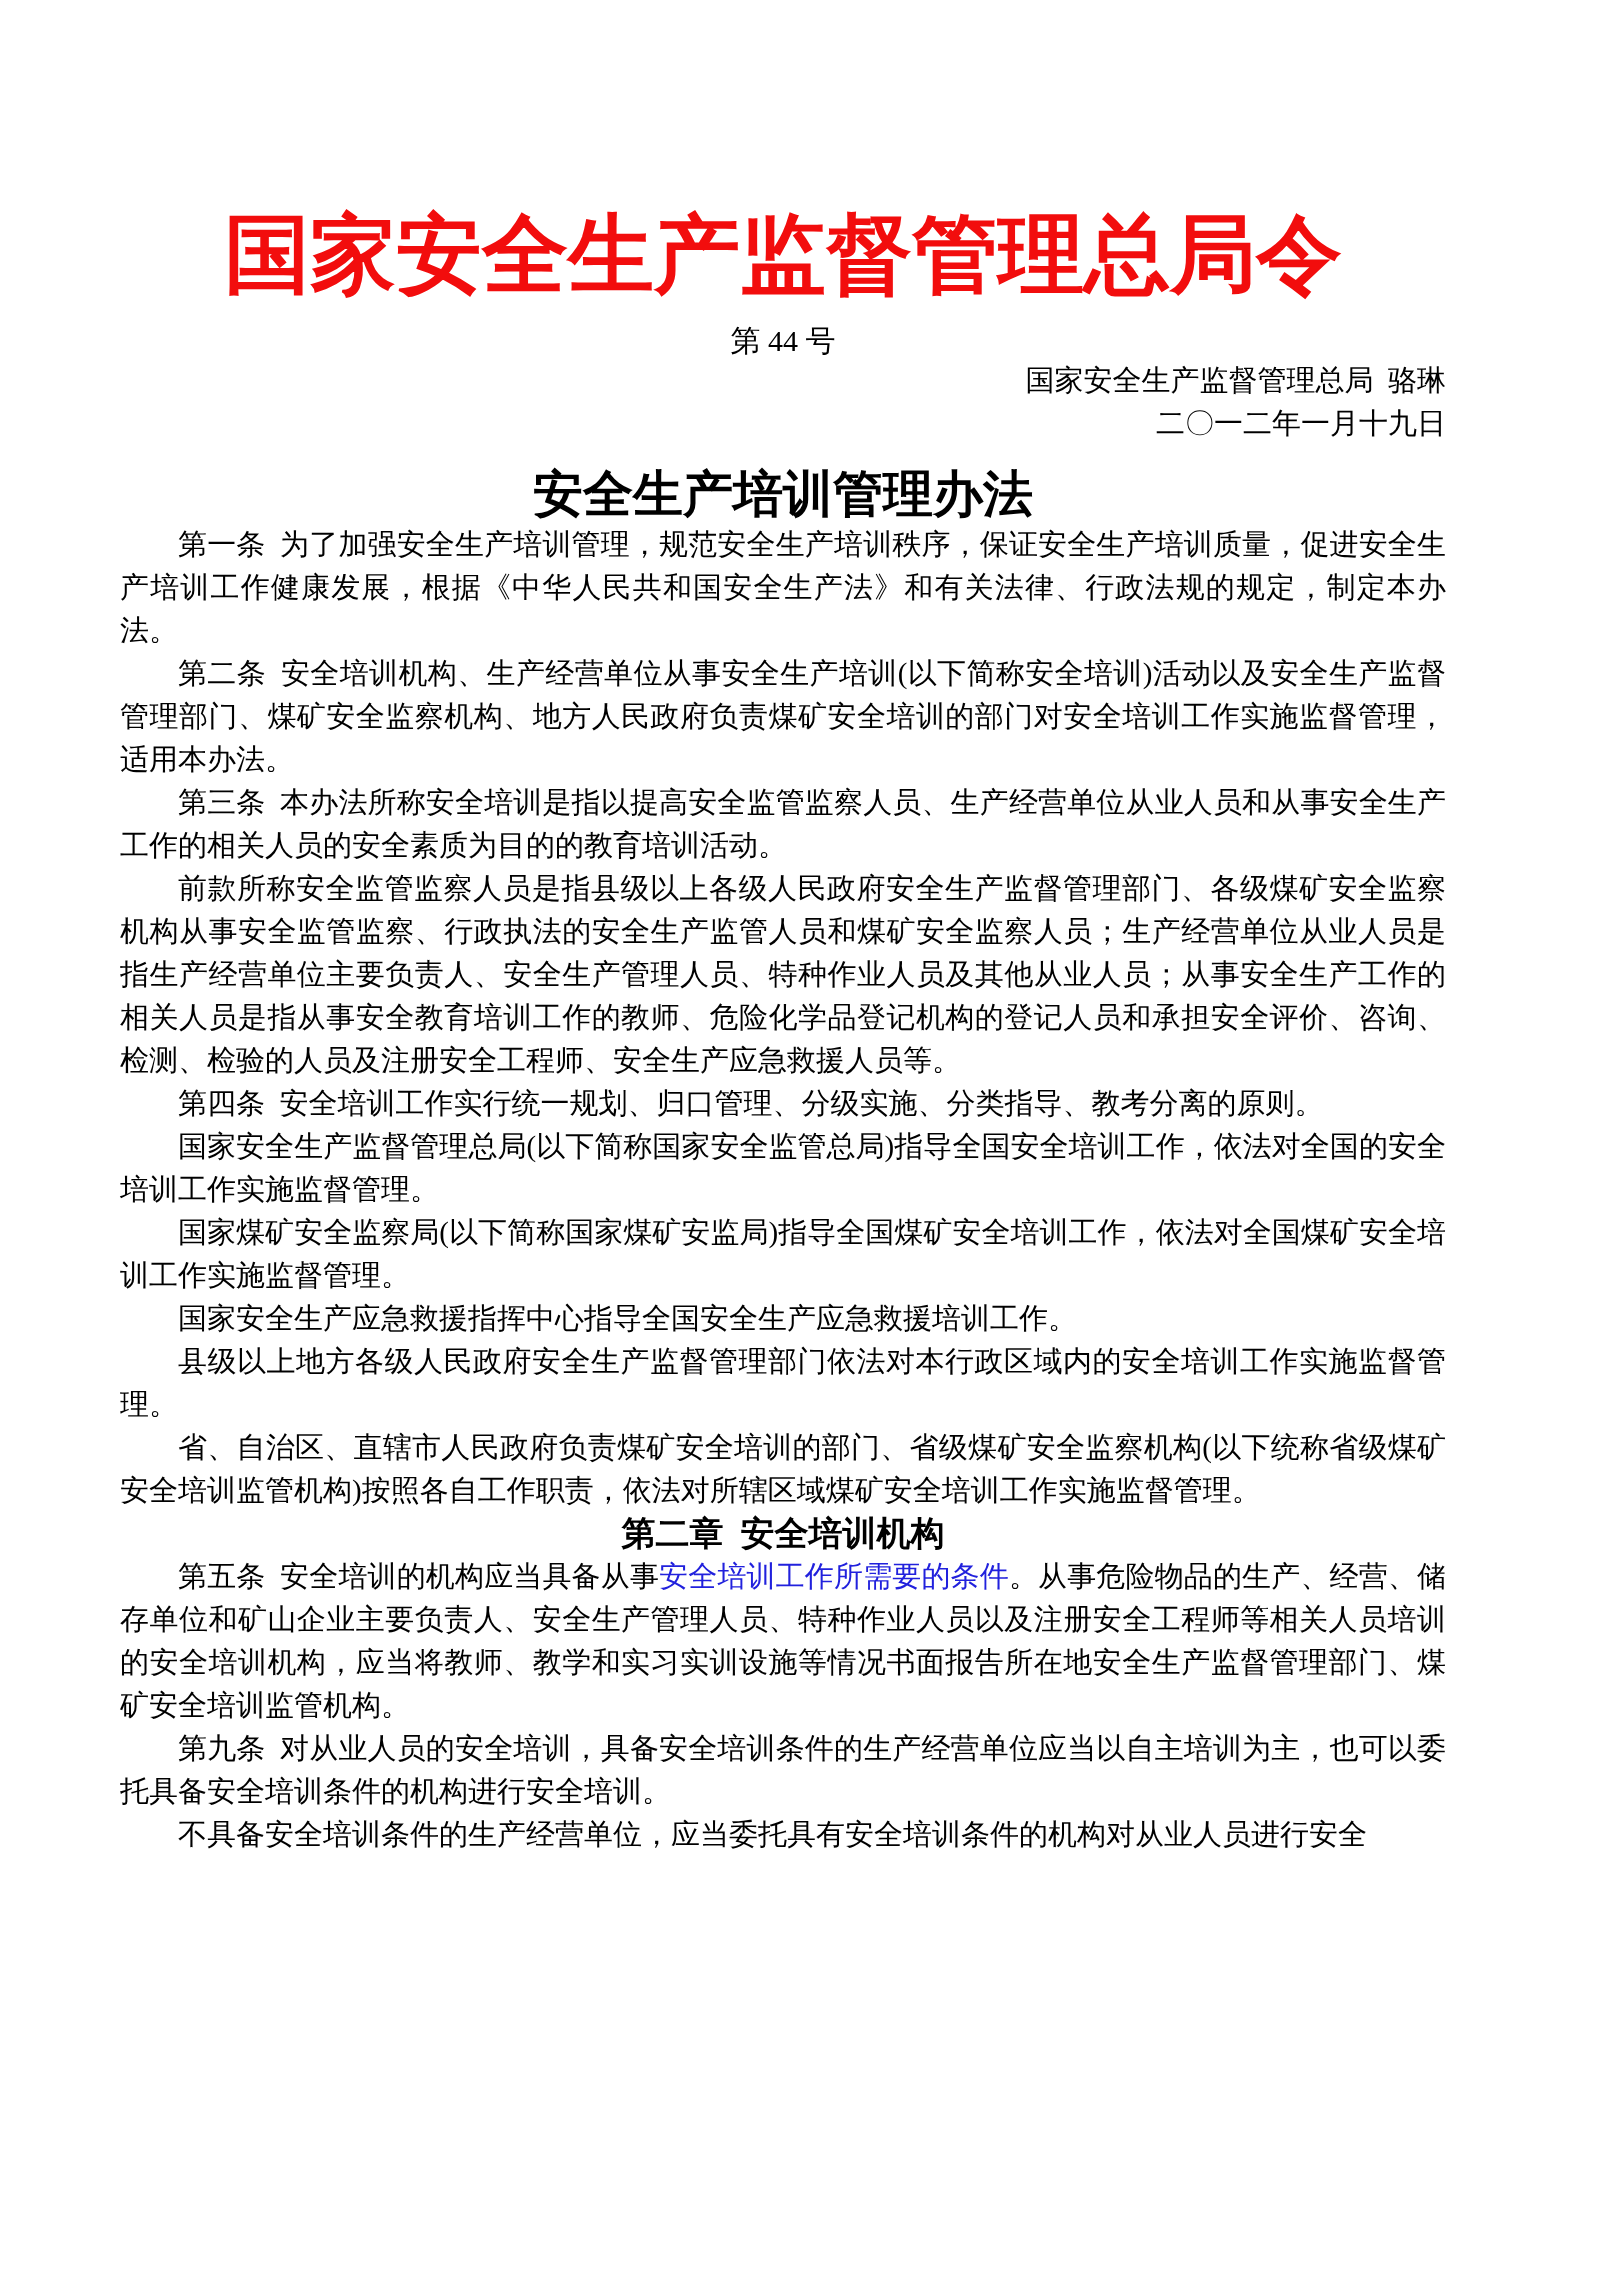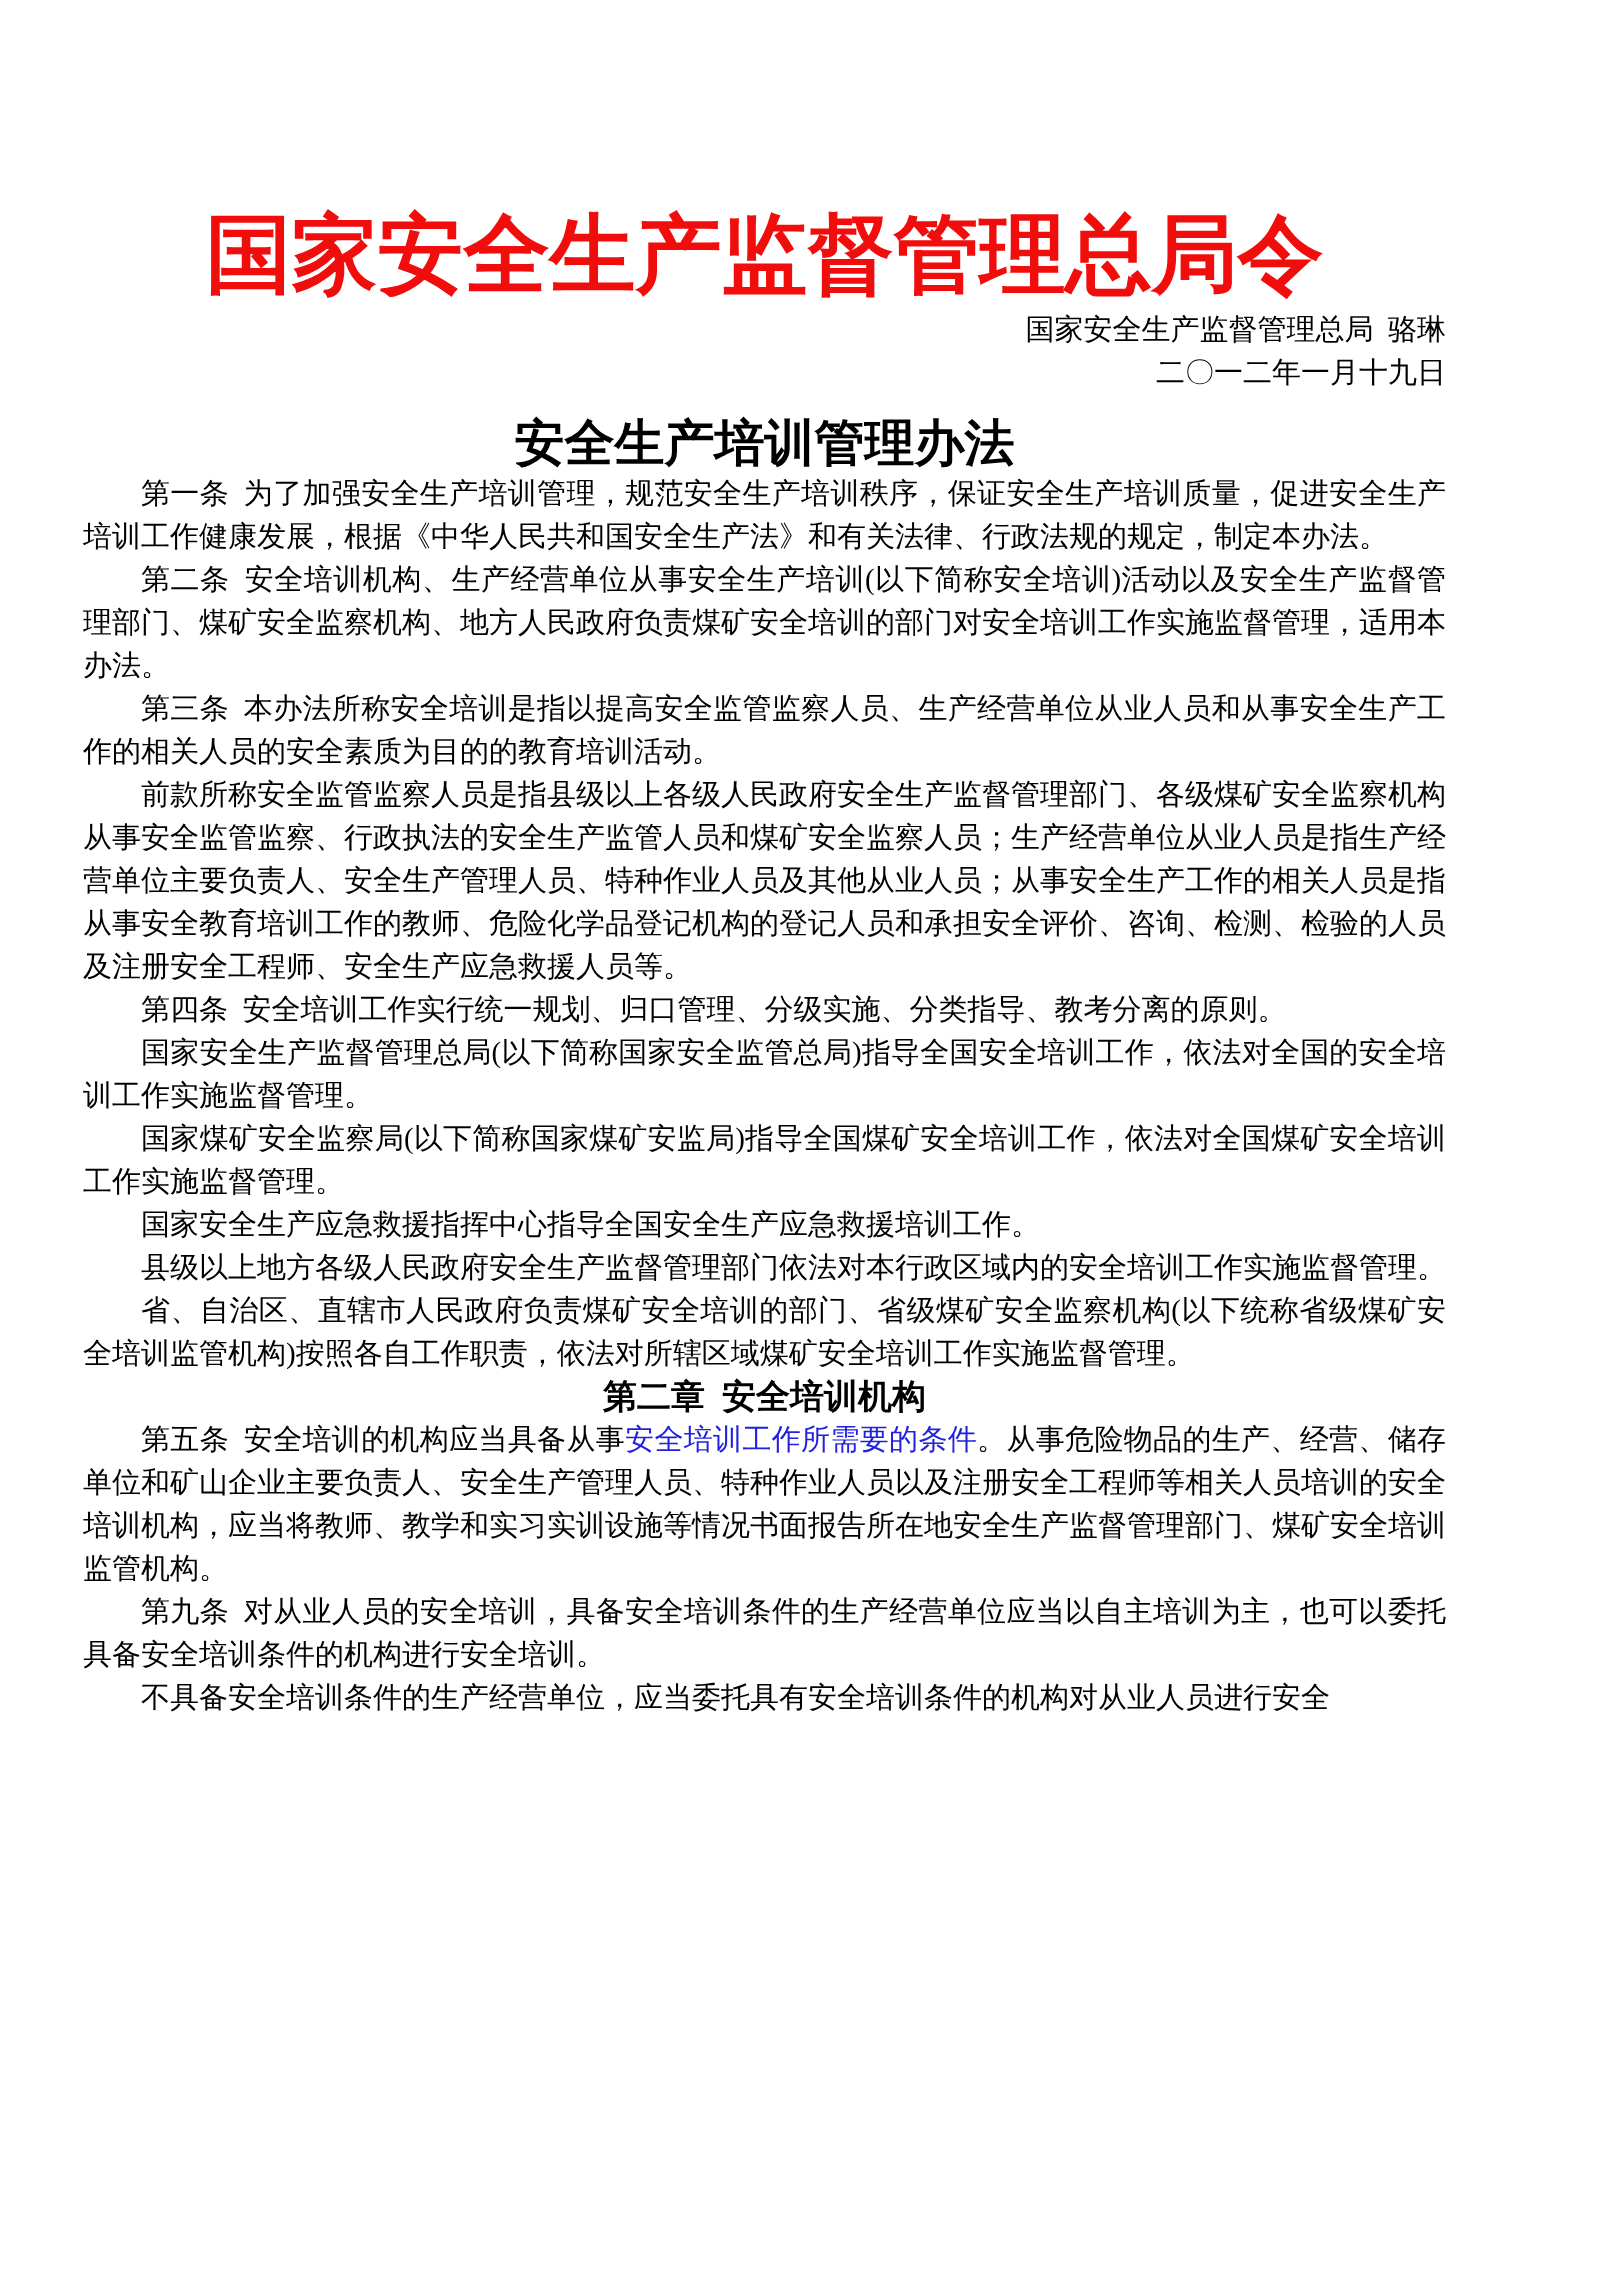--- a/index.html
+++ b/index.html
@@ -11,21 +11,21 @@
     width: 1623px;
     height: 2295px;
     position: relative;
     font-family: "Liberation Serif", "DejaVu Serif", serif;
     color: #000000;
   }
   .page {
     box-sizing: border-box;
     width: 1623px;
     height: 2295px;
-    padding: 0 177px 0 83px;
+    padding: 0 177px 0 120px;
     overflow: hidden;
   }
   .red-title {
     margin: 203px 0 0 0;
     font-size: 86px;
     line-height: 105px;
     font-weight: bold;
     text-align: center;
     color: #f20d0d;
     white-space: nowrap;
@@ -82,20 +82,21 @@
     cursor: pointer;
   }
 </style>
 </head>
 <body>
 
 <div class="page">
 
   <h1 class="red-title">国家安全生产监督管理总局令</h1>
 
+  <div class="doc-num">第 44 号</div>
 
 
   <div class="sign-line">国家安全生产监督管理总局 骆琳</div>
   <div class="sign-line">二〇一二年一月十九日</div>
 
   <h2 class="main-title">安全生产培训管理办法</h2>
 
 
   <p class="bodytext">第一条 为了加强安全生产培训管理，规范安全生产培训秩序，保证安全生产培训质量，促进安全生产培训工作健康发展，根据《中华人民共和国安全生产法》和有关法律、行政法规的规定，制定本办法。</p>
   <p class="bodytext">第二条 安全培训机构、生产经营单位从事安全生产培训(以下简称安全培训)活动以及安全生产监督管理部门、煤矿安全监察机构、地方人民政府负责煤矿安全培训的部门对安全培训工作实施监督管理，适用本办法。</p>

